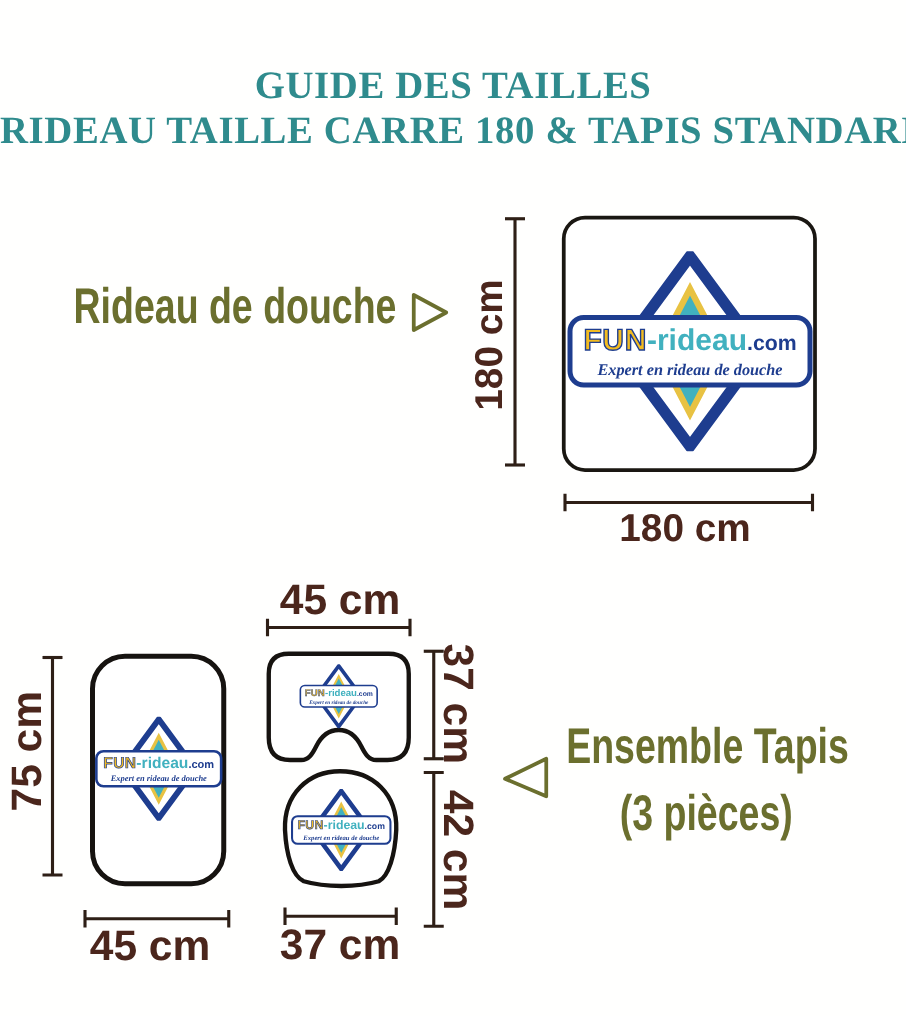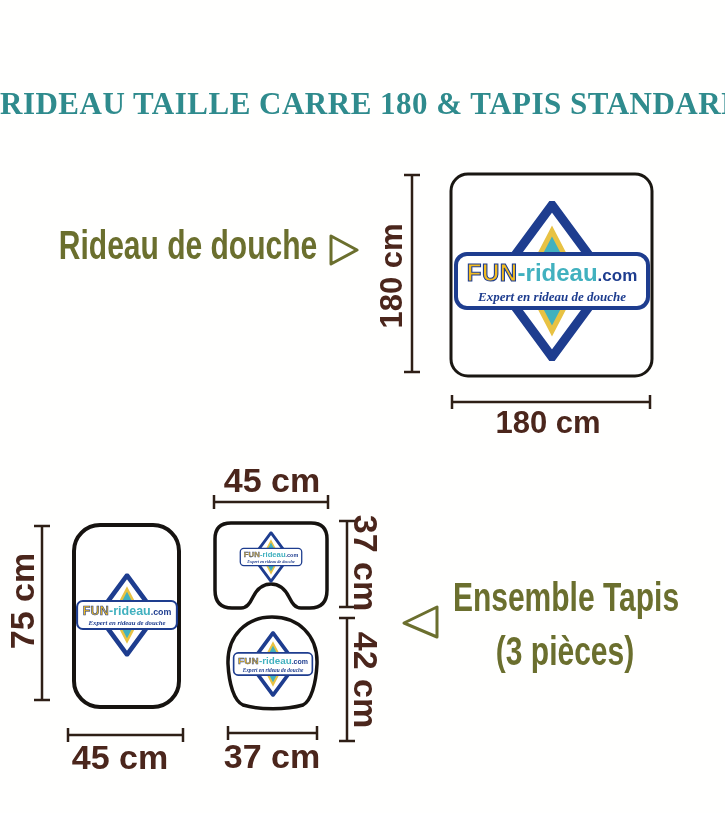--- a/index.html
+++ b/index.html
@@ -48,20 +48,21 @@
   .logo .tagline{
     font-family:"Liberation Serif", serif;font-style:italic;font-weight:bold;
     color:#1e3d8f;font-size:13px;line-height:15px;white-space:nowrap;
   }
 </style>
 </head>
 <body>
 
 <div class="canvas">
 
+  <div class="title-line l1">GUIDE DES TAILLES</div>
   <div class="title-line l2">RIDEAU TAILLE CARRE 180 &amp; TAPIS STANDARD</div>
 
   <svg class="overlay" width="725" height="813" viewBox="0 0 725 813">
 
     <rect x="451" y="174" width="201" height="202" rx="17" fill="#ffffff" stroke="#1a1712" stroke-width="3"></rect>
 
     <rect x="74" y="525" width="105" height="182" rx="26" fill="#ffffff" stroke="#161310" stroke-width="4"></rect>
 
     <path d="M 231 523 H 311 Q 327 523 327 539 V 590 Q 327 608 310 608 L 301 608
              C 295 608 292 603 289 597 C 285 589 279 584 271 584

